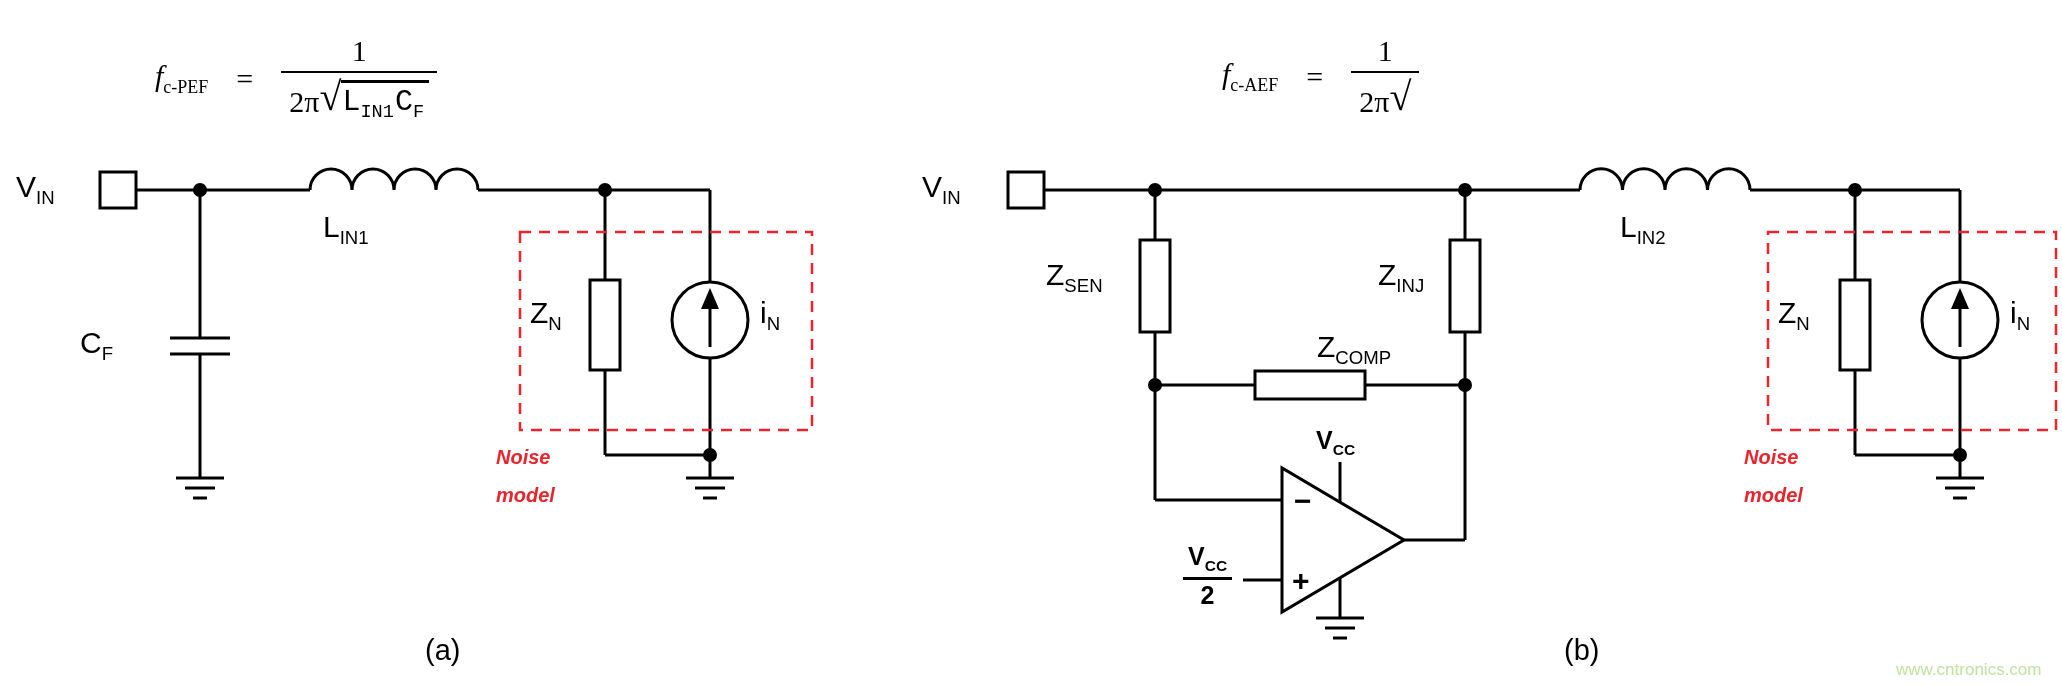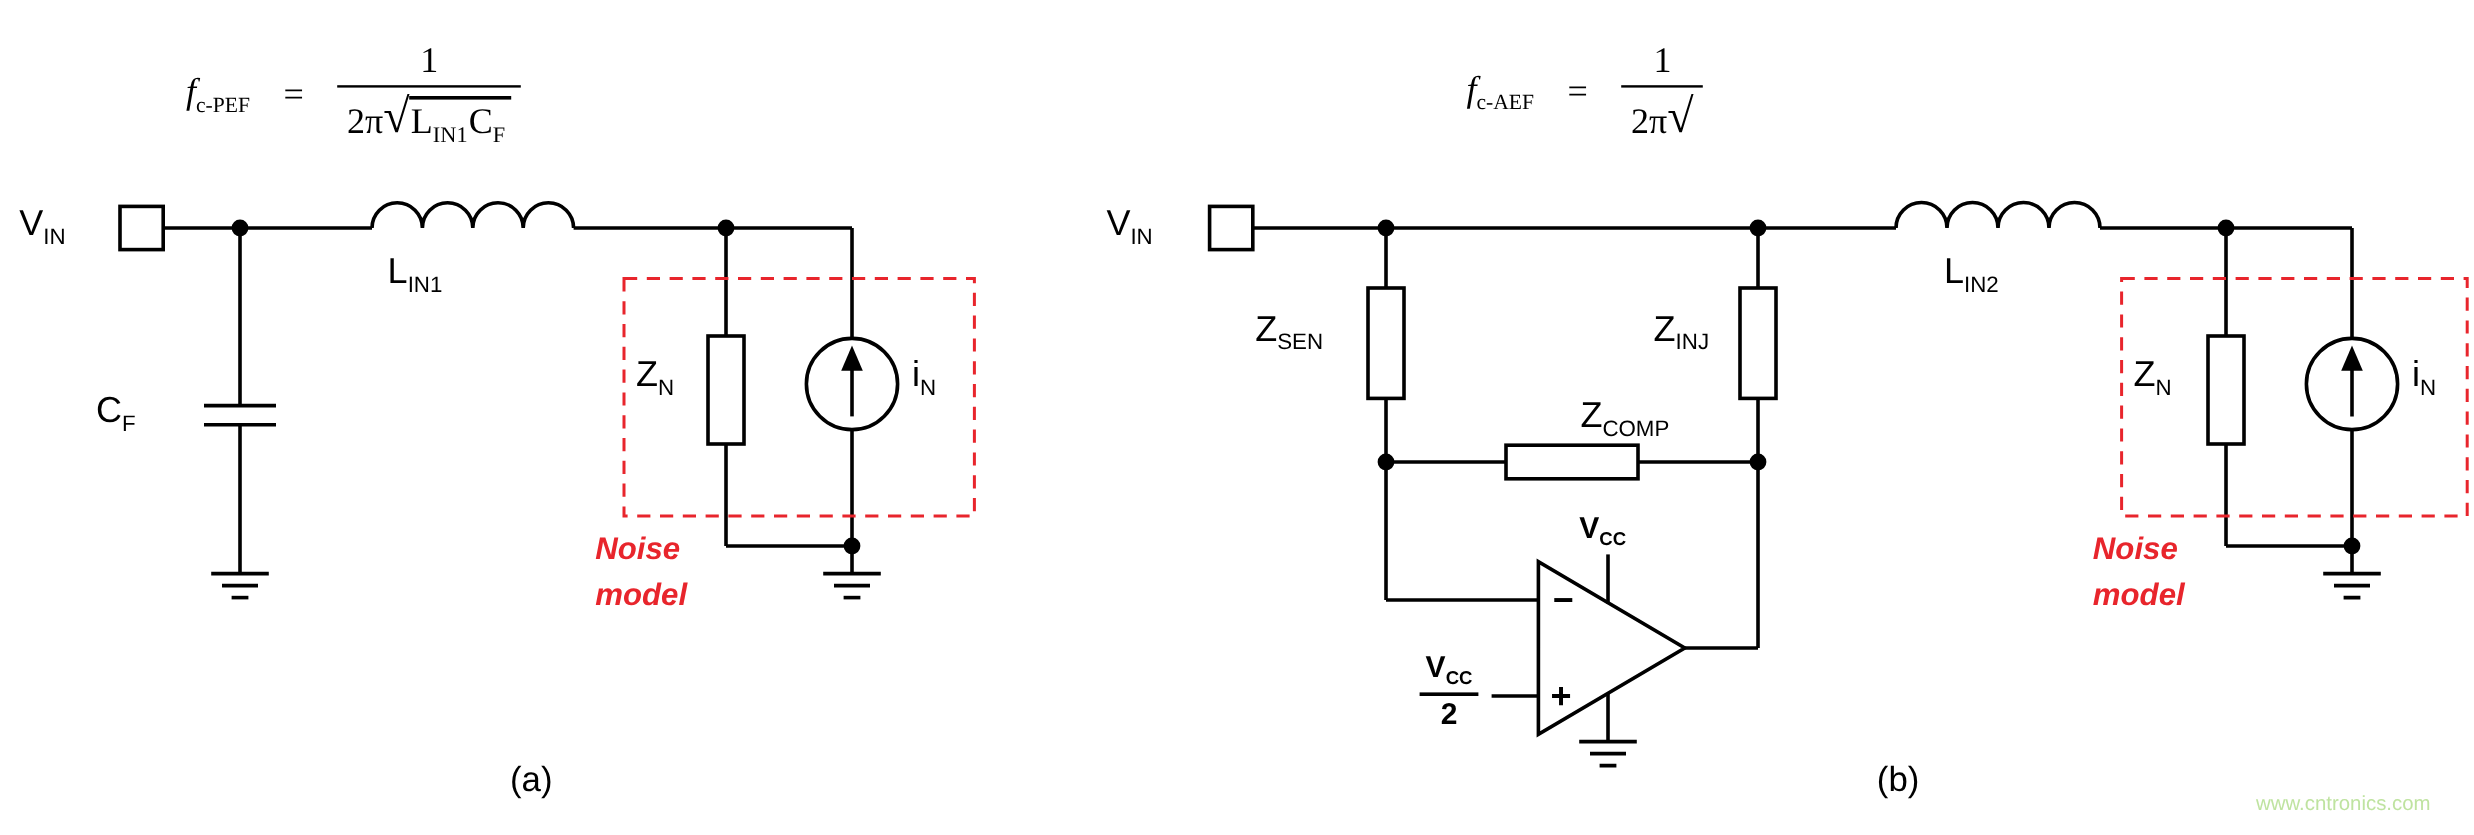--- a/index.html
+++ b/index.html
@@ -22,39 +22,39 @@
   .fname sub{font-style:normal;font-size:0.6em;}
   .frac{display:inline-flex;flex-direction:column;align-items:center;}
   .frac .num{padding:0 4px 3px;}
   .frac .den{
     display:flex;align-items:flex-start;
     border-top:2.5px solid #000;padding:4px 8px 0 8px;
   }
   .denpre{padding-top:8px;}
   .sqrt{display:inline-flex;align-items:flex-start;}
   .sqrt-sign{font-size:40px;line-height:1;display:inline-block;}
-  .rad{border-top:3px solid #000;margin-top:3px;padding:2px 4px 0 1px;display:inline-block;}
+  .rad{border-top:3px solid #000;margin-top:3px;padding:2px 4px 0 1px;display:inline-block;font-family:Liberation Mono, monospace;}
   .rad sub{font-size:0.62em;}
   .term{padding-right:1px;}
   .noise-label{
     position:absolute;color:#e8252c;font-weight:bold;font-style:italic;
-    font-size:26px;line-height:38px;
+    font-size:20px;line-height:38px;
   }
   .caption{position:absolute;font-size:29px;color:#000;}
   .opamp-sign{position:absolute;font-size:30px;font-weight:bold;color:#000;line-height:1;}
   .vcc{position:absolute;font-weight:bold;font-size:25px;color:#000;}
   .vcc sub{font-size:0.62em;}
   .vfrac{
     position:absolute;display:inline-flex;flex-direction:column;align-items:center;
     font-weight:bold;font-size:25px;color:#000;
   }
   .vfrac sub{font-size:0.62em;}
   .vnum{border-bottom:3px solid #000;padding:0 5px 2px;}
   .vden{padding-top:1px;}
-  .watermark{position:absolute;font-size:17px;color:#bfe3a0;}
+  .watermark{position:absolute;font-size:17px;color:#bfe3a0;margin-left:16px;}
 </style>
 </head>
 <body>
 
 <svg id="wires" width="2062" height="696" viewBox="0 0 2062 696">
 
   <g stroke="#000" stroke-width="3" fill="none">
 
     <line x1="136" y1="190" x2="310" y2="190"></line>
     <path d="M310,190 a21,21 0 0 1 42,0 a21,21 0 0 1 42,0 a21,21 0 0 1 42,0 a21,21 0 0 1 42,0"></path>

